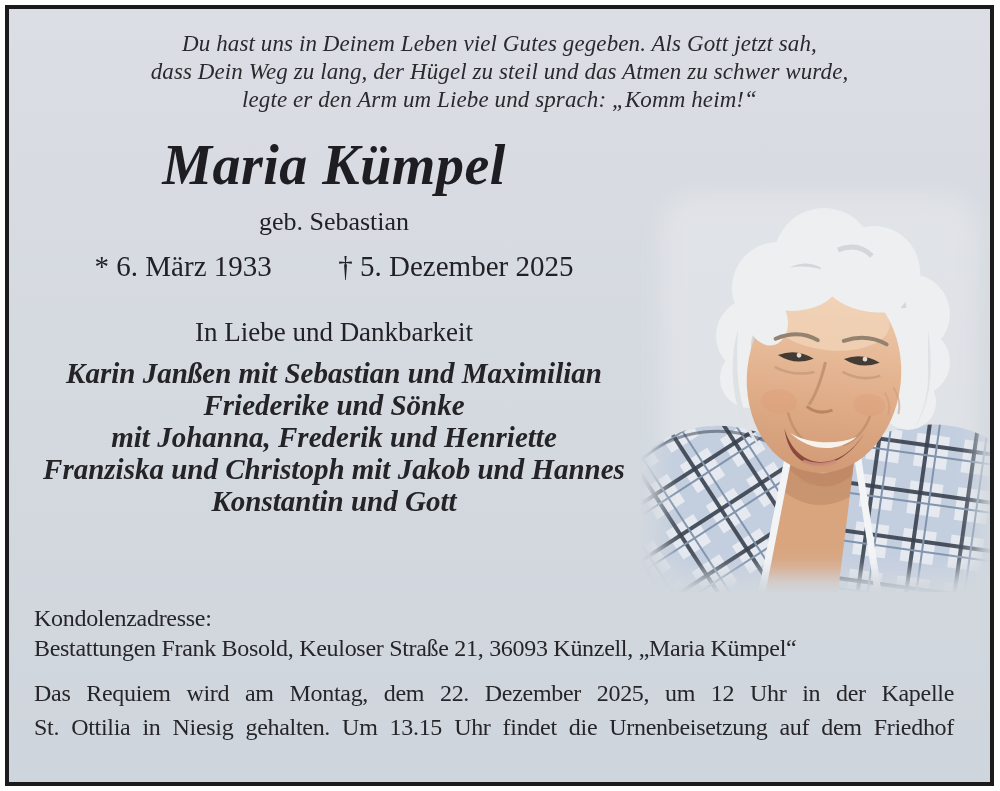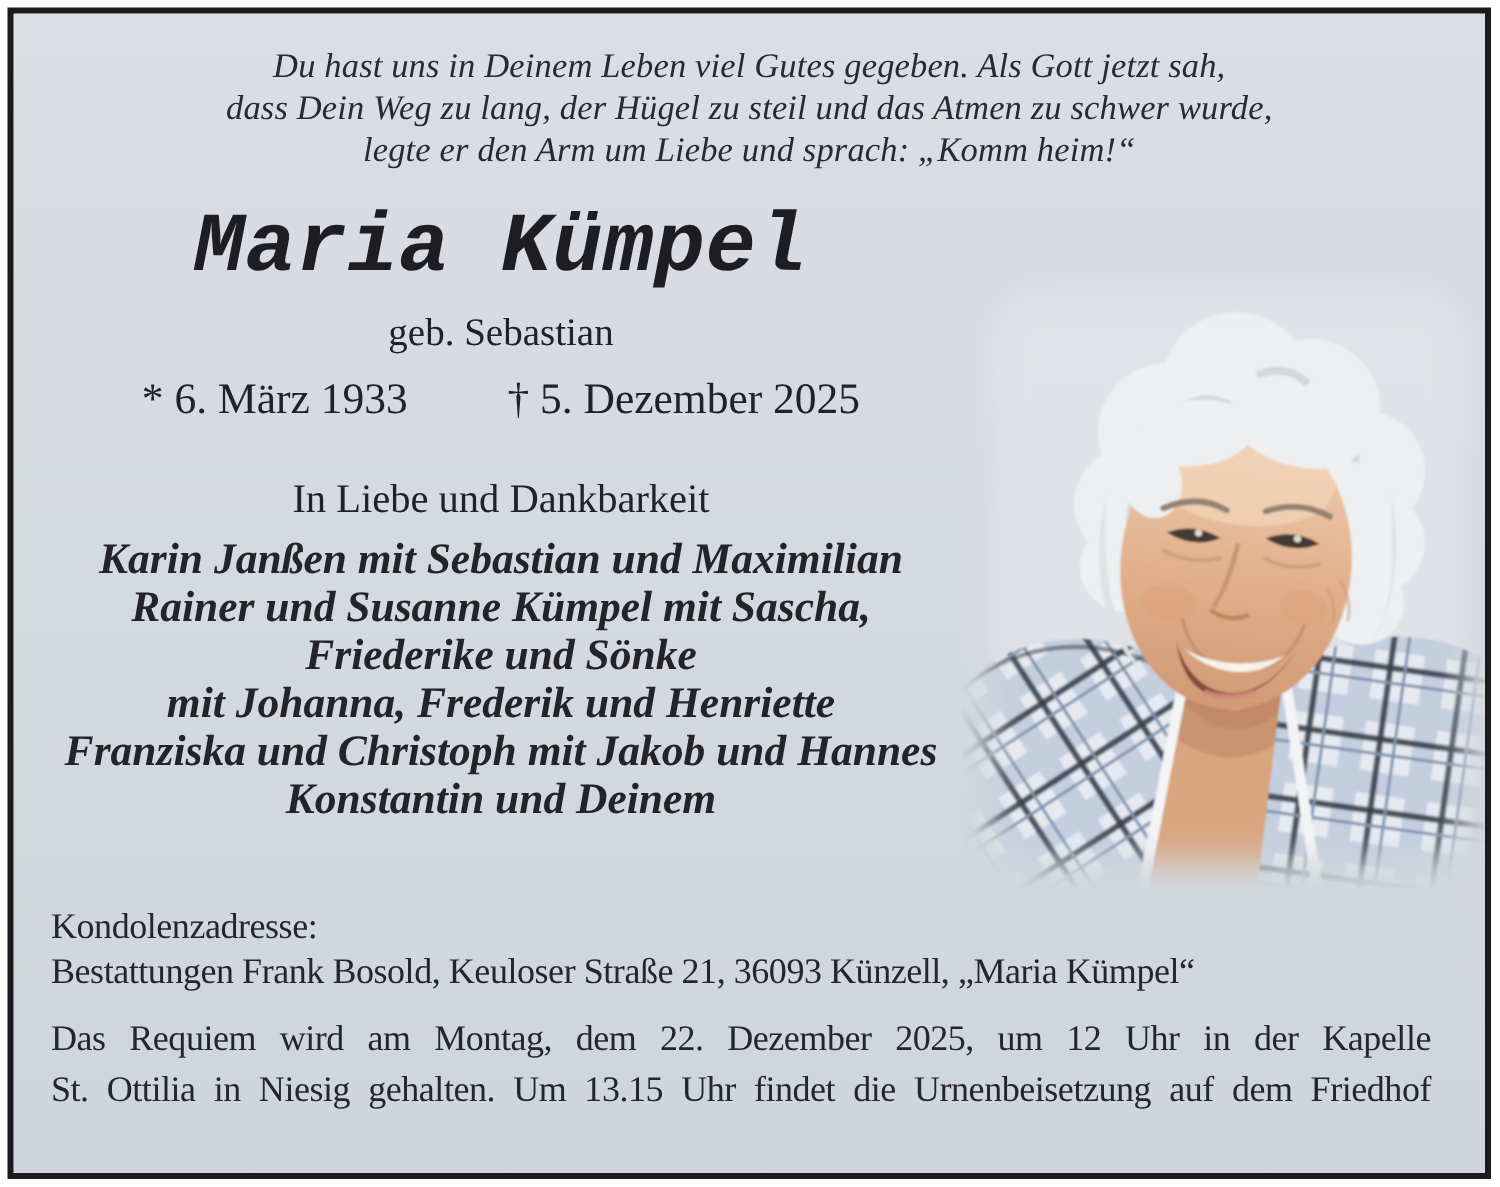--- a/index.html
+++ b/index.html
@@ -16,21 +16,21 @@
   .verse{
     position:absolute;top:21px;left:0;right:0;
     text-align:center;font-style:italic;font-size:23px;line-height:28px;
     color:#2a2a2e;letter-spacing:.1px;
   }
   .left-col{
     position:absolute;top:124px;left:13px;width:624px;text-align:center;
   }
   .deceased-name{
     font-style:italic;font-weight:600;font-size:56px;line-height:64px;
-    letter-spacing:.5px;color:#1e1e22;font-family:Liberation Mono, monospace;
+    letter-spacing:.5px;color:#1e1e22;
   }
   .maiden{font-size:26px;line-height:30px;margin-top:10px;}
   .dates{font-size:29px;line-height:34px;margin-top:12px;white-space:nowrap;}
   .dates .sym{display:inline-block;}
   .dates .gap{display:inline-block;width:52px;}
   .dedication{font-size:27px;line-height:31px;margin-top:34px;}
   .mourners{margin-top:9px;font-style:italic;font-weight:600;
     font-size:29px;line-height:32px;color:#242428;}
   .photo-wrap{position:absolute;top:171px;right:0;width:348px;height:412px;}
   .bottom{
@@ -58,25 +58,24 @@
     <div class="dates">
       <span class="sym">*</span>
       <span>6. März 1933</span>
       <span class="gap"></span>
       <span class="sym">†</span>
       <span>5. Dezember 2025</span>
     </div>
     <div class="dedication">In Liebe und Dankbarkeit</div>
     <div class="mourners">
       <div>Karin Janßen mit Sebastian und Maximilian</div>
-      <div>Rainer und Susanne Kümpel mit Sascha,</div>
       <div>Friederike und Sönke</div>
       <div>mit Johanna, Frederik und Henriette</div>
       <div>Franziska und Christoph mit Jakob und Hannes</div>
-      <div>Konstantin und Deinem</div>
+      <div>Konstantin und Gott</div>
     </div>
   </div>
 
   <div class="photo-wrap">
     <svg width="348" height="412" viewBox="0 0 348 412" xmlns="http://www.w3.org/2000/svg" role="img">
       <defs>
         <linearGradient id="skin" x1="0" y1="0" x2="0" y2="1">
           <stop offset="0" stop-color="#f0cfb2"></stop>
           <stop offset="0.55" stop-color="#e2b08c"></stop>
           <stop offset="1" stop-color="#d09a74"></stop>

